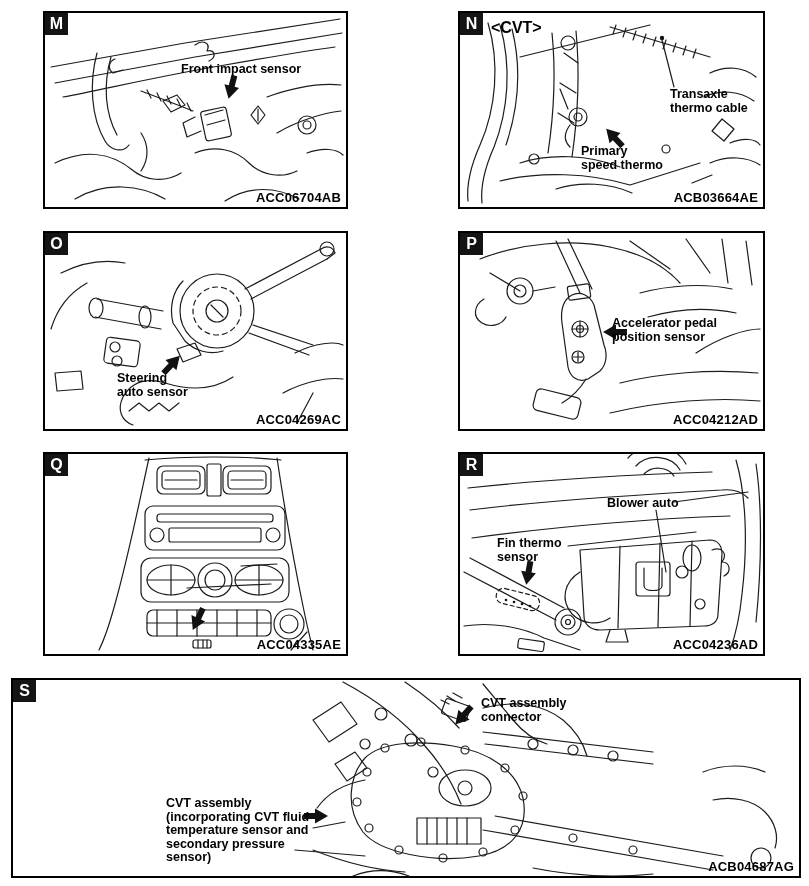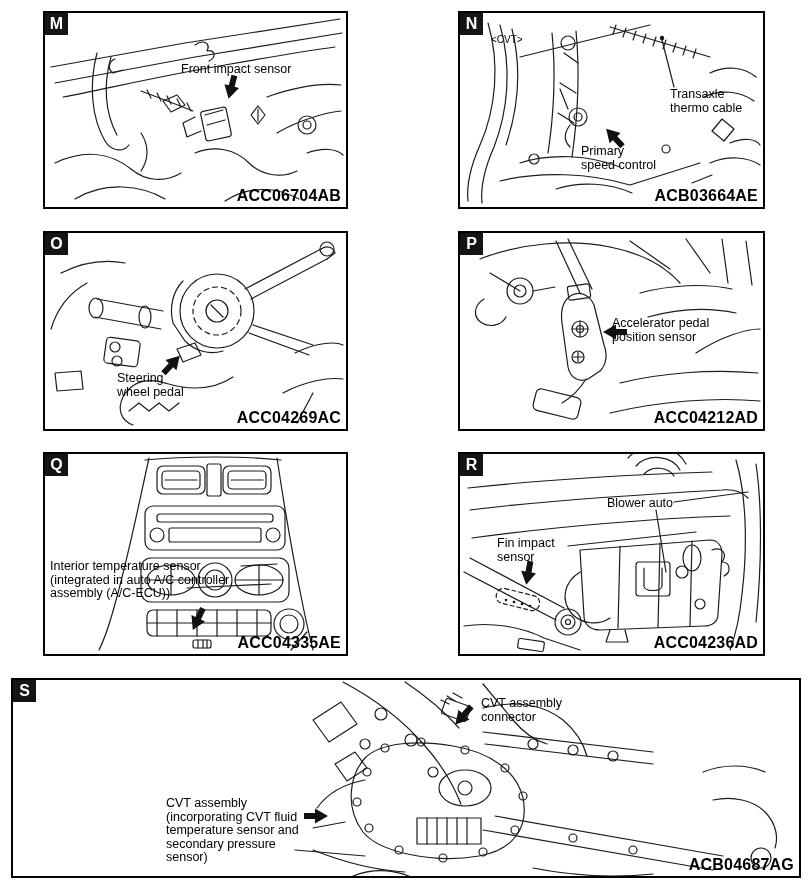--- a/index.html
+++ b/index.html
@@ -8,24 +8,24 @@
   .panel{position:absolute;border:2px solid #000;background:#fff;box-sizing:border-box;}
   #panel-m{left:43px;top:11px;width:305px;height:198px;}
   #panel-n{left:458px;top:11px;width:307px;height:198px;}
   #panel-o{left:43px;top:231px;width:305px;height:200px;}
   #panel-p{left:458px;top:231px;width:307px;height:200px;}
   #panel-q{left:43px;top:452px;width:305px;height:204px;}
   #panel-r{left:458px;top:452px;width:307px;height:204px;}
   #panel-s{left:11px;top:678px;width:790px;height:200px;}
   .tag{position:absolute;left:0;top:0;width:23px;height:22px;background:#141414;color:#fff;
        font-weight:700;font-size:16px;display:flex;align-items:center;justify-content:center;z-index:3;}
-  .variant{position:absolute;left:31px;top:21px;font-weight:400;font-size:10px;z-index:3;}
-  .code{position:absolute;right:5px;bottom:2px;font-weight:700;font-size:16px;letter-spacing:.2px;z-index:3;}
+  .variant{position:absolute;left:31px;top:6px;font-weight:700;font-size:16px;z-index:3;}
+  .code{position:absolute;right:5px;bottom:2px;font-weight:700;font-size:13px;letter-spacing:.2px;z-index:3;}
   .callout{position:absolute;font-size:12.5px;line-height:13.5px;white-space:pre-line;
-           width:max-content;z-index:2;}
+           width:max-content;z-index:2;font-weight:bold;}
   svg.art{position:absolute;left:0;top:0;width:100%;height:100%;z-index:1;}
   .art path,.art rect,.art circle,.art ellipse,.art line{fill:none;stroke:#1c1c1c;stroke-width:1.2;
            stroke-linecap:round;stroke-linejoin:round;}
   .art .arr{fill:#111;stroke:none;}
   .art .dot{fill:#111;stroke:none;}
 </style>
 </head>
 <body>
 
 <div class="page">
@@ -92,21 +92,21 @@
       <path d="M40,168 C80,158 130,160 170,172 L240,150"></path>
       <path d="M96,176 C120,168 150,170 172,180"></path>
       <circle cx="206" cy="136" r="4"></circle>
       <path d="M250,150 C268,142 288,144 300,152"></path>
       <path d="M232,170 l20,-8"></path>
       <path class="arr" transform="translate(153,123) rotate(137)" d="M-3,-14 L3,-14 L3,-3 L7.5,-3 L0,10 L-7.5,-3 L-3,-3 Z"></path>
     </svg>
     <div class="callout" style="left:210px;top:75px">Transaxle
 thermo cable</div>
     <div class="callout" style="left:121px;top:132px">Primary
-speed control</div>
+speed thermo</div>
     <div class="code">ACB03664AE</div>
   </section>
 
   <section class="panel" id="panel-o">
     <div class="tag">O</div>
     <svg class="art" viewBox="0 0 301 196" preserveAspectRatio="none">
       <circle cx="172" cy="78" r="37"></circle>
       <circle cx="172" cy="78" r="24" stroke-dasharray="5 4"></circle>
       <circle cx="172" cy="78" r="11"></circle>
       <path d="M166,72 l12,12"></path>
@@ -127,21 +127,21 @@
       <path d="M120,150 C100,144 86,150 78,164 C72,176 76,188 88,192"></path>
       <path d="M120,150 C146,158 170,156 188,144"></path>
       <path d="M84,178 l10,-8 l10,8 l10,-8 l10,8 l10,-8"></path>
       <path d="M250,120 C270,110 290,108 298,112"></path>
       <path d="M238,160 C260,148 284,144 298,146"></path>
       <path d="M252,190 L268,160"></path>
       <circle cx="282" cy="16" r="7"></circle>
       <path class="arr" transform="translate(128,130) rotate(-137)" d="M-3,-14 L3,-14 L3,-3 L7.5,-3 L0,10 L-7.5,-3 L-3,-3 Z"></path>
     </svg>
     <div class="callout" style="left:72px;top:139px">Steering
-wheel pedal</div>
+auto sensor</div>
     <div class="code">ACC04269AC</div>
   </section>
 
   <section class="panel" id="panel-p">
     <div class="tag">P</div>
     <svg class="art" viewBox="0 0 303 196" preserveAspectRatio="none">
       <path d="M20,26 C60,10 110,6 150,14"></path>
       <path d="M170,8 L210,36"></path>
       <path d="M226,6 L250,40"></path>
       <path d="M150,14 C180,20 204,32 220,50"></path>
@@ -204,23 +204,20 @@
       <path d="M102,169 h124"></path>
       <circle cx="244" cy="170" r="15"></circle>
         <circle cx="244" cy="170" r="9"></circle>
       <rect x="148" y="186" width="18" height="8" rx="2"></rect>
       <path d="M153,186 v8 M158,186 v8 M162,186 v8"></path>
       <path class="leader" d="M196,112 L232,110"></path>
       <path class="leader" d="M142,134 L226,130"></path>
       <path d="M246,196 L262,178"></path>
       <path class="arr" transform="translate(152,167) rotate(25)" d="M-3,-14 L3,-14 L3,-3 L7.5,-3 L0,10 L-7.5,-3 L-3,-3 Z"></path>
     </svg>
-    <div class="callout" style="left:5px;top:106px">Interior temperature sensor
-(integrated in auto A/C controller
-assembly (A/C-ECU))</div>
     <div class="code">ACC04335AE</div>
   </section>
 
   <section class="panel" id="panel-r">
     <div class="tag">R</div>
     <svg class="art" viewBox="0 0 303 200" preserveAspectRatio="none">
       <path d="M8,34 C80,26 180,20 252,18"></path>
       <path d="M10,56 C90,46 190,40 262,36 C272,35 282,38 288,44"></path>
       <path d="M168,4 A34,30 0 0 1 226,10"></path>
       <path d="M176,12 A26,22 0 0 1 220,16"></path>
@@ -248,21 +245,21 @@
       <circle class="dot" cx="62" cy="150" r="1.3"></circle>
         <circle class="dot" cx="70" cy="152" r="1.3"></circle>
       <path d="M4,172 C30,168 60,172 84,184 L120,196"></path>
       <rect x="58" y="186" width="26" height="10" rx="2" transform="rotate(8 71 191)"></rect>
       <path class="leader" d="M214,48 L288,38"></path>
       <path class="leader" d="M196,56 L206,118"></path>
       <path class="leader" d="M108,92 L236,78"></path>
       <path class="arr" transform="translate(68,121) rotate(10)" d="M-3,-14 L3,-14 L3,-3 L7.5,-3 L0,10 L-7.5,-3 L-3,-3 Z"></path>
     </svg>
     <div class="callout" style="left:147px;top:43px">Blower auto</div>
-    <div class="callout" style="left:37px;top:83px">Fin impact
+    <div class="callout" style="left:37px;top:83px">Fin thermo
 sensor</div>
     <div class="code">ACC04236AD</div>
   </section>
 
   <section class="panel" id="panel-s">
     <div class="tag">S</div>
     <svg class="art" viewBox="0 0 786 196" preserveAspectRatio="none">
       <path d="M330,2 C360,18 390,40 412,66 C428,84 440,104 448,124"></path>
       <path d="M392,2 C410,14 430,30 446,48"></path>
       <path d="M470,4 L500,40 M500,40 C510,52 520,60 534,64"></path>

